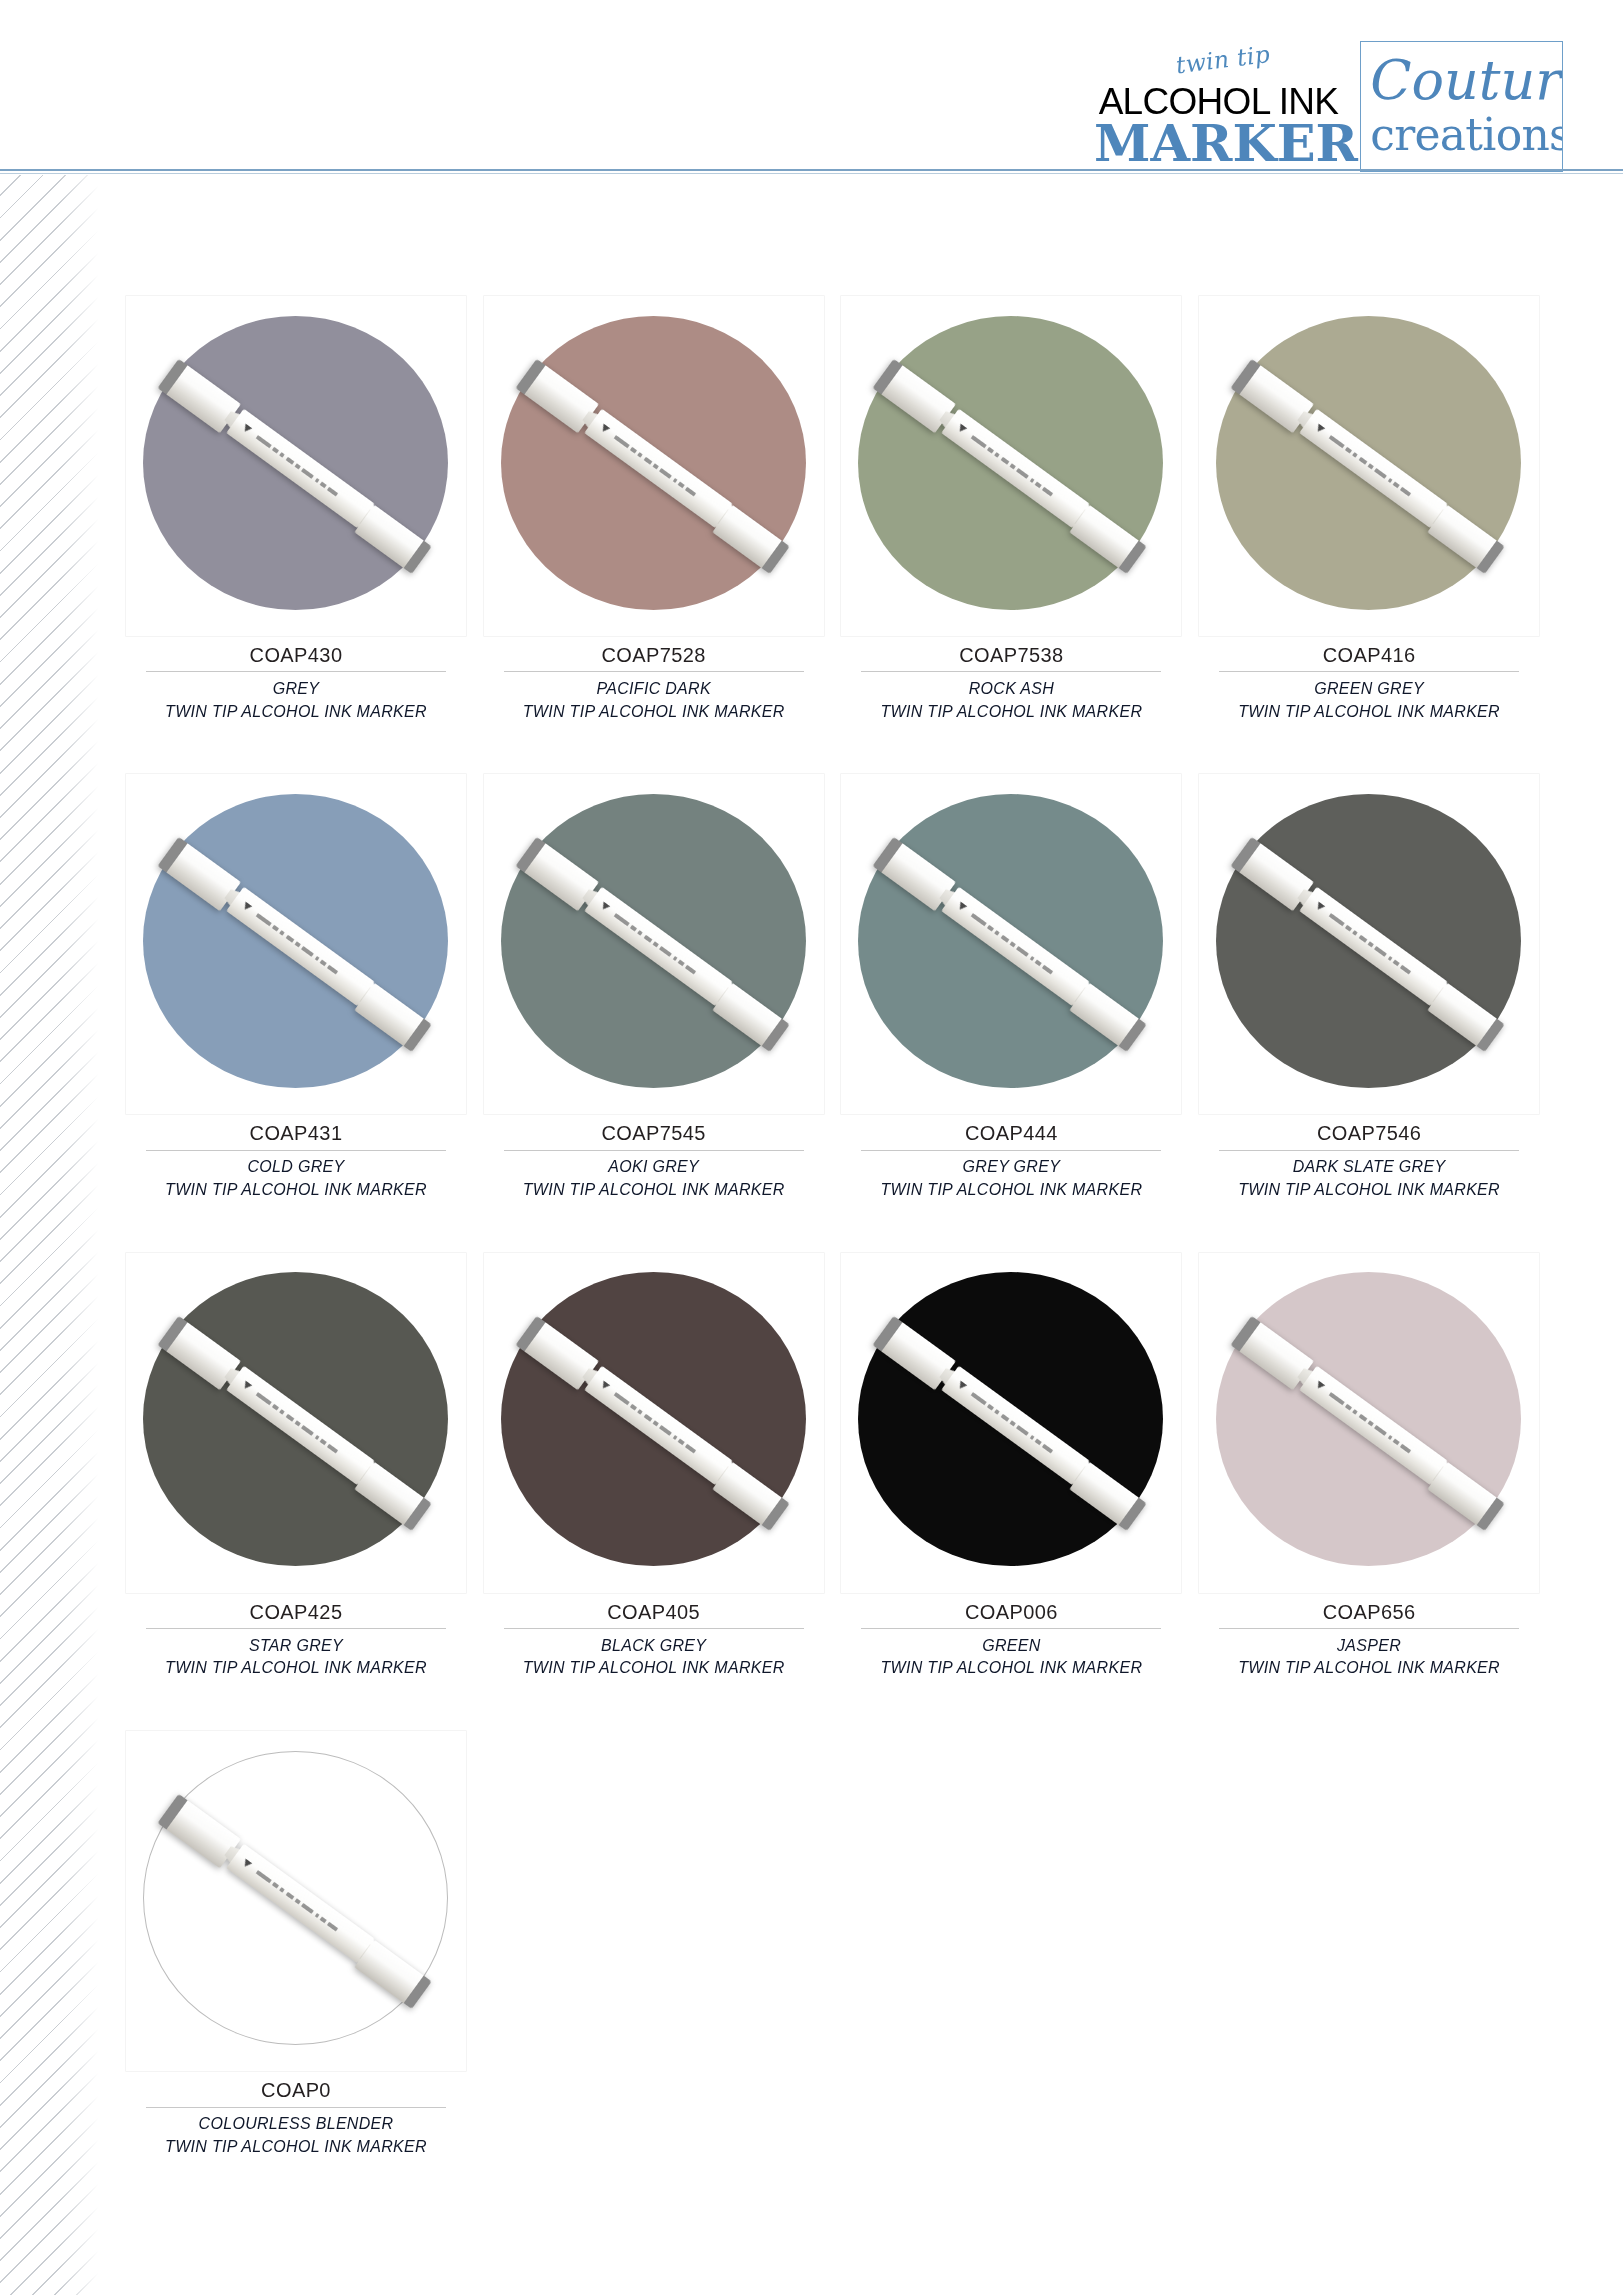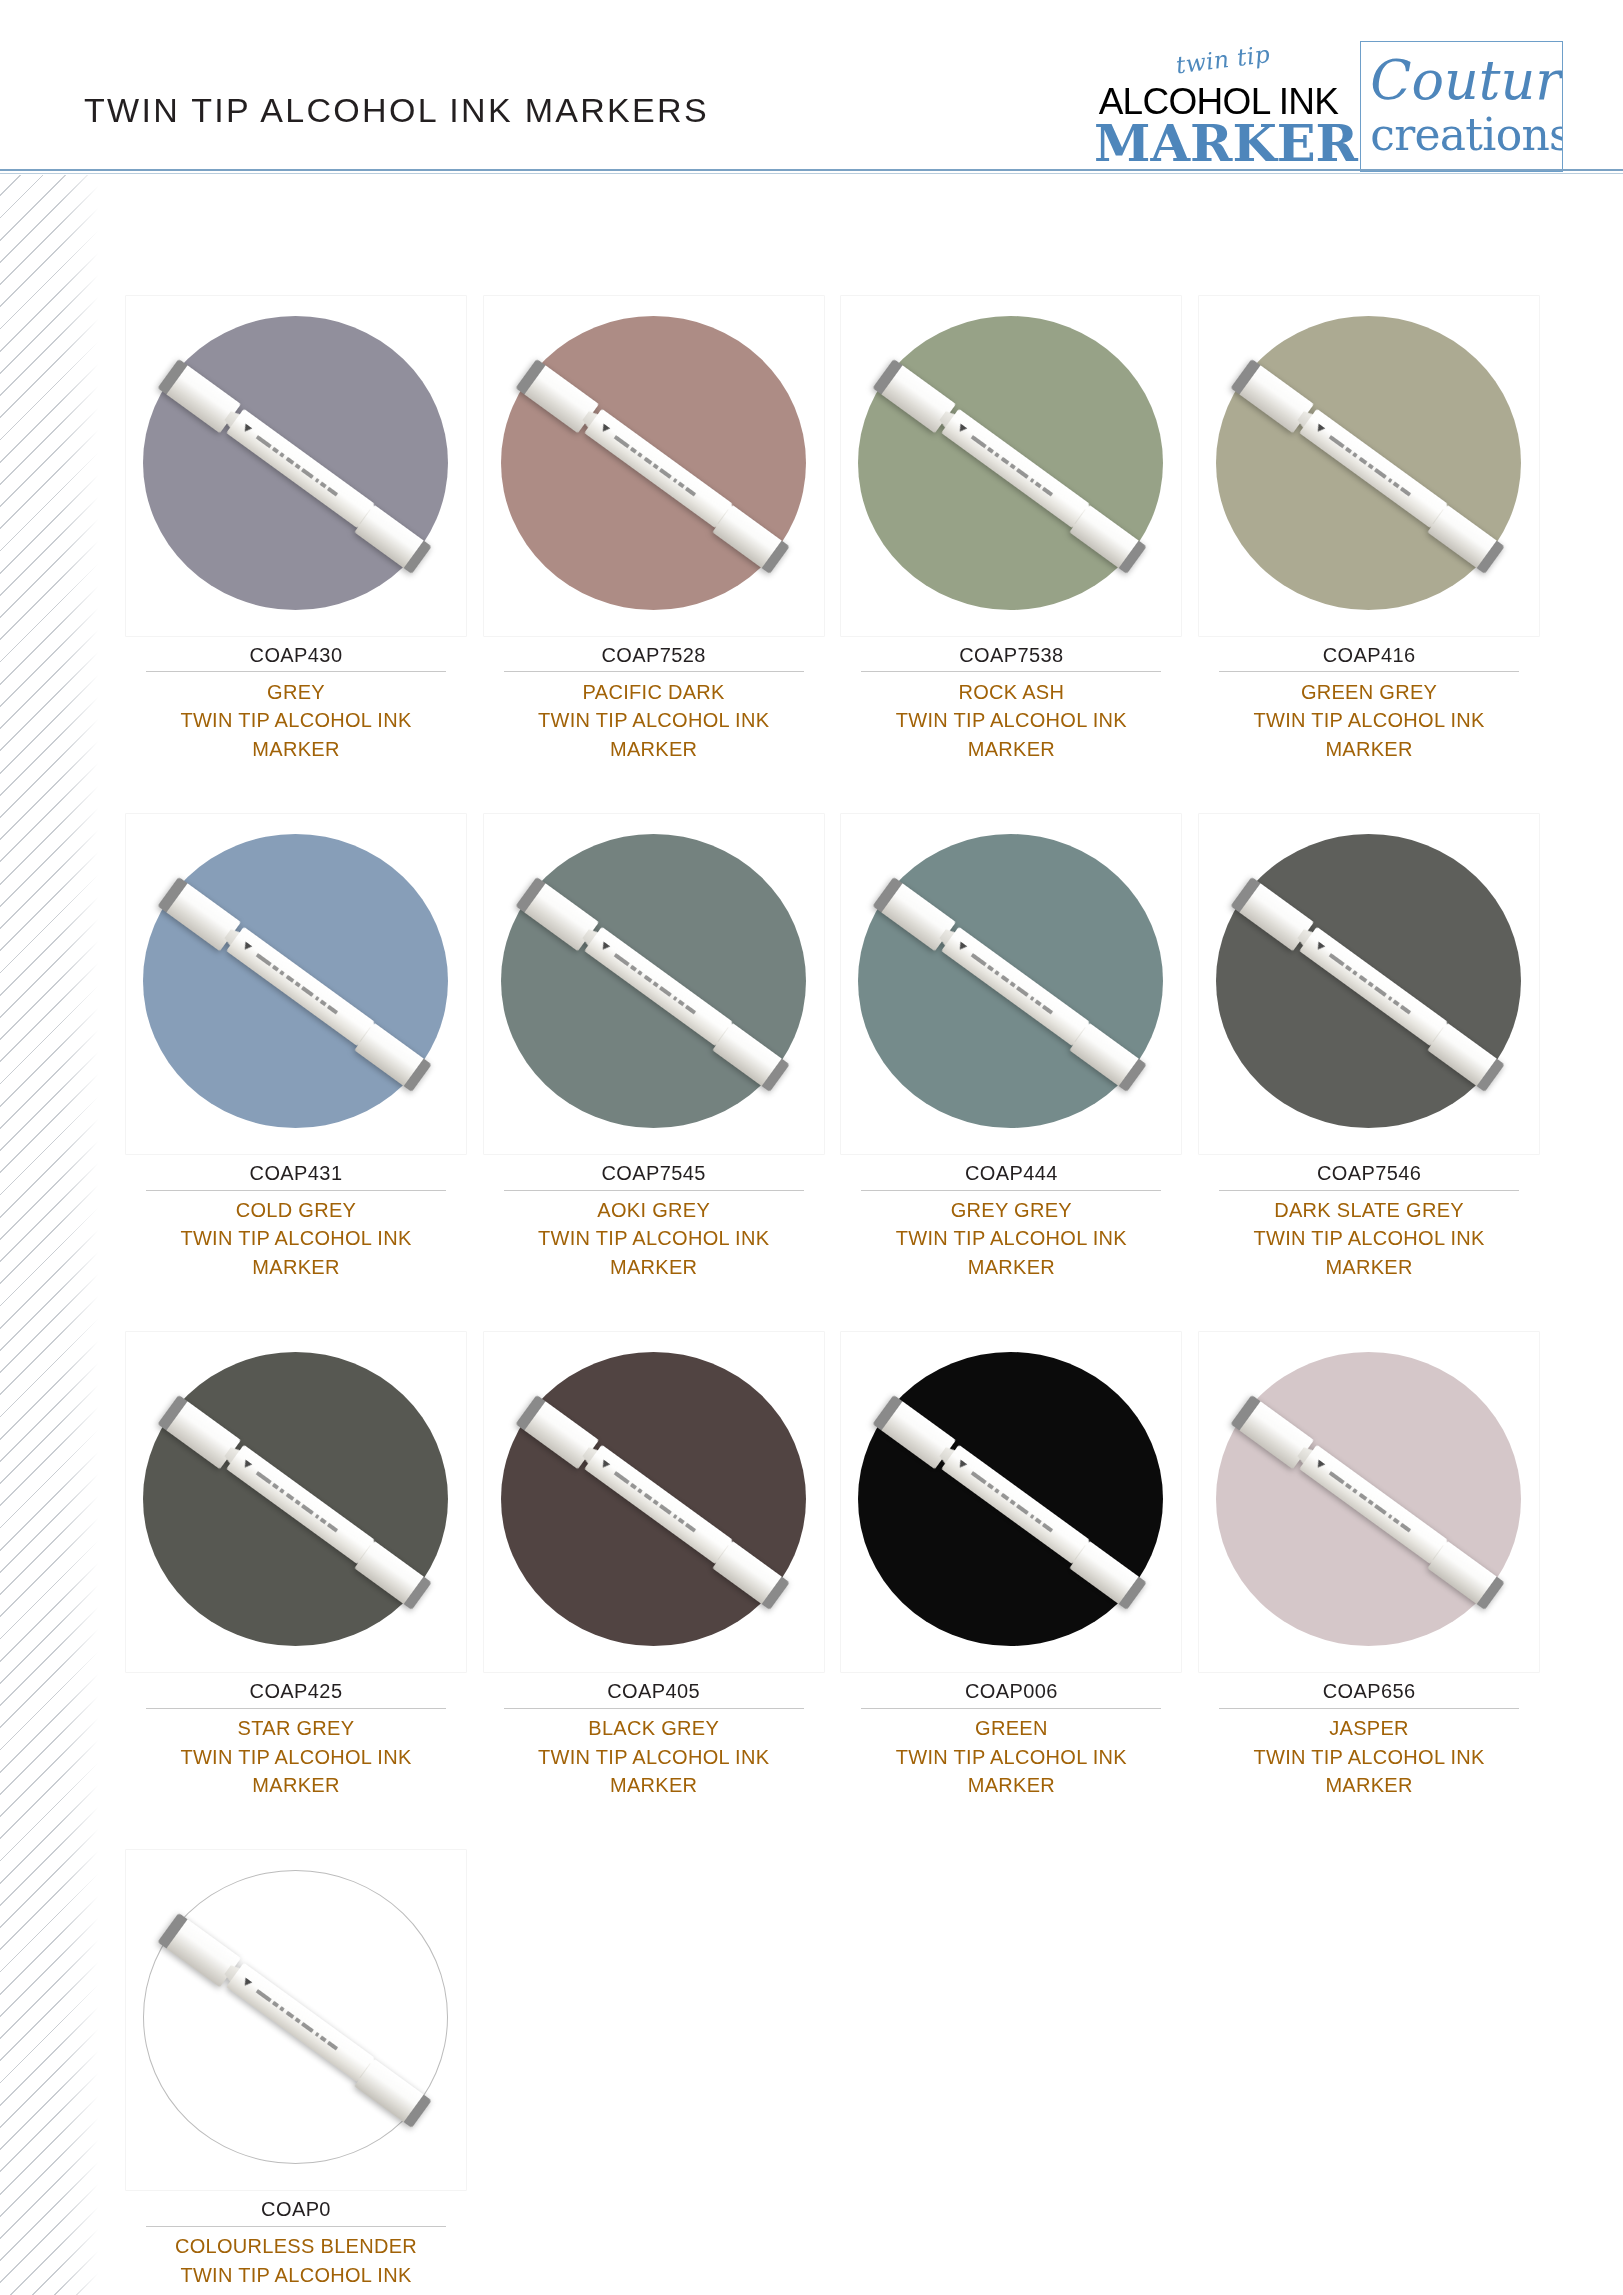--- a/index.html
+++ b/index.html
@@ -296,35 +296,35 @@
     font-weight: 400;
   }
   .caption-rule {
     width: 100%;
     height: 0.7px;
     background: #c8c8c8;
     margin: 3.9px 0 5.9px 0;
   }
   .colour-name,
   .product-type {
-    font-size: 20px;
-    color: #a16207;
+    font-size: 16px;
+    font-style: italic;
+    color: #0f172a;
     letter-spacing: 0.3px;
     line-height: 1.42;
   }
 </style>
 </head>
 <body>
 
 <div class="stripe-band">
   <div class="stripe-fade"></div>
 </div>
 
 <div class="header">
-  <div class="header-title">TWIN TIP ALCOHOL INK MARKERS</div>
 
   <div class="brand-lockup">
     <div class="brand-twintip">twin tip</div>
     <div class="brand-alcoholink">ALCOHOL INK</div>
     <div class="brand-markers">MARKERS</div>
   </div>
 
   <div class="brand-box">
     <div class="brand-couture">Couture</div>
     <div class="brand-creations">creations</div>

